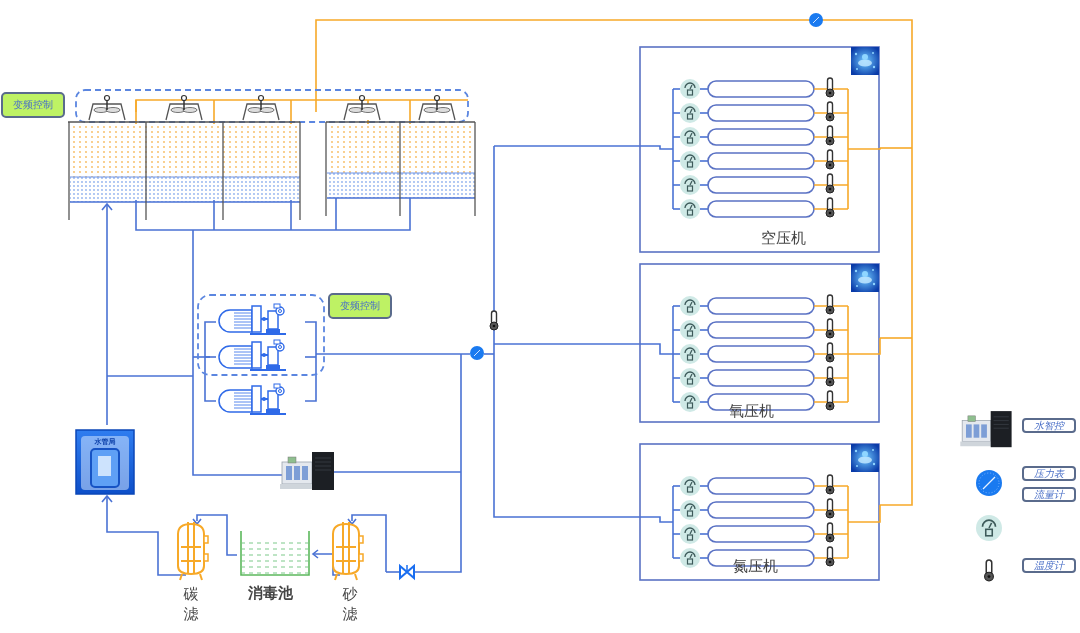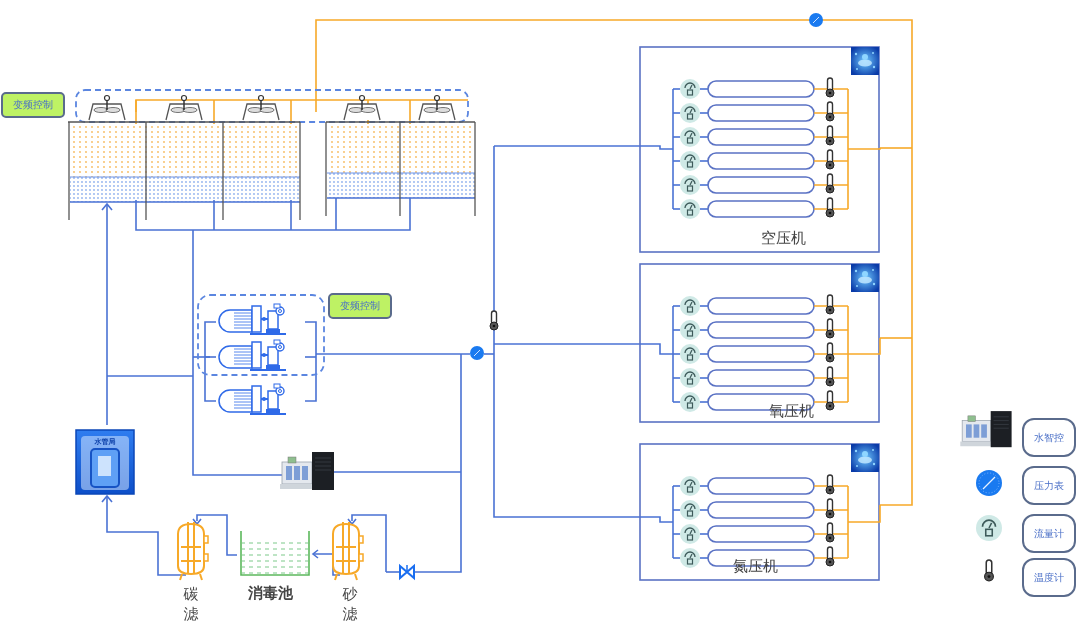--- a/index.html
+++ b/index.html
@@ -4,23 +4,23 @@
 <style>
   html, body { margin: 0; padding: 0; background: #ffffff; }
   body { width: 1080px; height: 633px; position: relative; overflow: hidden;
          font-family: "DejaVu Sans", "Liberation Sans", sans-serif; }
   #diagram { position: absolute; left: 0; top: 0; width: 1080px; height: 633px; }
   .label-box { position: absolute; border: 2px solid #5a6b8c; border-radius: 5px;
                background: #bef264; color: #4a6fc7; font-size: 10px; display: flex;
                align-items: center; justify-content: center; box-sizing: border-box; }
   .caption { position: absolute; color: #444; font-size: 15px; }
   .caption-vert { position: absolute; color: #444; font-size: 15px; width: 18px; line-height: 20px; text-align: center; }
-  .legend-box { position: absolute; left: 1022px; width: 54px; height: 39px;
-                border: 2px solid #5a6b8c; border-radius: 12px; box-sizing: border-box;
-                color: #4a6fc7; font-size: 10px; display: flex; align-items: center; justify-content: center; background:#fff; }
+  .legend-box { position: absolute; left: 1022px; width: 54px; height: 15px;
+                border: 2px solid #5a6b8c; border-radius: 4px; box-sizing: border-box;
+                color: #4a6fc7; font-size: 10px; display: flex; align-items: center; justify-content: center; background:#fff;font-style:italic; }
 </style>
 </head>
 <body>
 
 <svg id="diagram" viewBox="0 0 1080 633" xmlns="http://www.w3.org/2000/svg">
   <defs>
     <pattern id="orangeDots" width="6" height="5" patternUnits="userSpaceOnUse">
       <circle cx="2" cy="2" r="0.9" fill="#f7b95a"></circle>
     </pattern>
     <pattern id="blueGrid" width="4" height="4" patternUnits="userSpaceOnUse">
@@ -376,19 +376,19 @@
   <div>碳</div>
   <div>滤</div>
 </div>
 <div class="caption" style="left:248px;top:584px;font-weight:bold;">消毒池</div>
 <div class="caption-vert" style="left:341px;top:584px;">
   <div>砂</div>
   <div>滤</div>
 </div>
 
 <div class="caption" style="left:733px;top:229px;margin-left:28px;">空压机</div>
-<div class="caption" style="left:729px;top:402px;margin-left:40px;">氧压机</div>
+<div class="caption" style="left:729px;top:402px;">氧压机</div>
 <div class="caption" style="left:733px;top:557px;font-family:Liberation Serif, serif;">氮压机</div>
 
 <div class="legend-box" style="top:418px;">水智控</div>
 <div class="legend-box" style="top:466px;">压力表</div>
-<div class="legend-box" style="top:514px;text-align:center;">流量计</div>
+<div class="legend-box" style="top:487px;text-align:center;">流量计</div>
 <div class="legend-box" style="top:558px;">温度计</div>
 
 </body></html>

